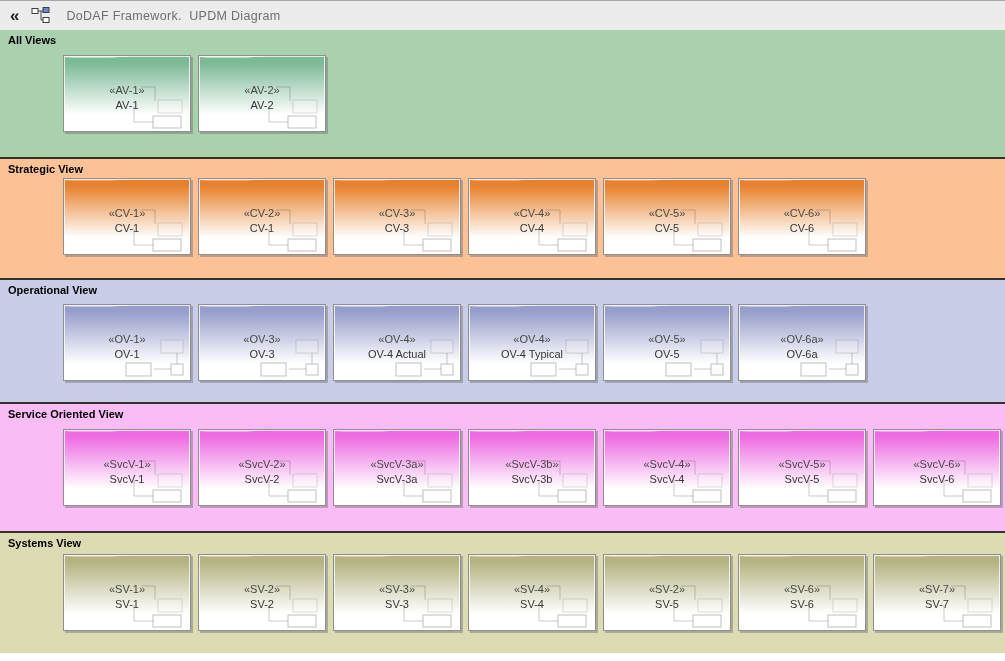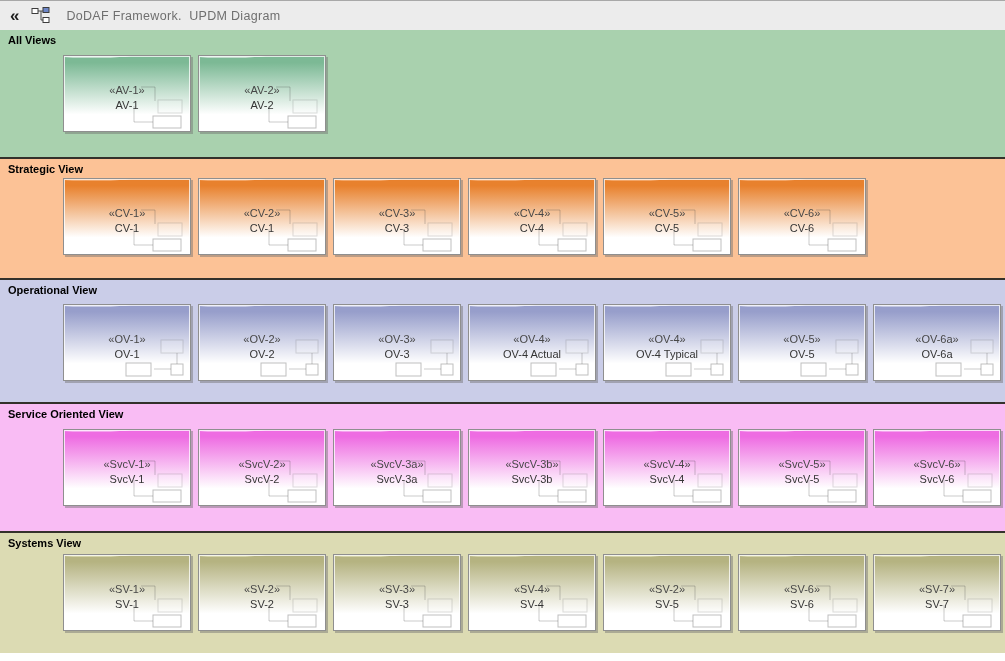--- a/index.html
+++ b/index.html
@@ -199,33 +199,20 @@
           </div>
           <div class="card" style="--top: #979ecb; --gloss: #c3c7e3;">
             <svg class="glyph" viewBox="0 0 126 75">
               <rect class="faint" x="97" y="35" width="22" height="13"></rect>
               <path d="M113,48 v11"></path>
               <rect x="107" y="59" width="12" height="11"></rect>
               <path d="M90,64 h17"></path>
               <rect x="62" y="58" width="25" height="13"></rect>
             </svg>
             <div class="card-text">
-              <span class="stereotype">«OV-2»</span>
-              <span class="name">OV-2</span>
-            </div>
-          </div>
-          <div class="card" style="--top: #979ecb; --gloss: #c3c7e3;">
-            <svg class="glyph" viewBox="0 0 126 75">
-              <rect class="faint" x="97" y="35" width="22" height="13"></rect>
-              <path d="M113,48 v11"></path>
-              <rect x="107" y="59" width="12" height="11"></rect>
-              <path d="M90,64 h17"></path>
-              <rect x="62" y="58" width="25" height="13"></rect>
-            </svg>
-            <div class="card-text">
               <span class="stereotype">«OV-3»</span>
               <span class="name">OV-3</span>
             </div>
           </div>
           <div class="card" style="--top: #979ecb; --gloss: #c3c7e3;">
             <svg class="glyph" viewBox="0 0 126 75">
               <rect class="faint" x="97" y="35" width="22" height="13"></rect>
               <path d="M113,48 v11"></path>
               <rect x="107" y="59" width="12" height="11"></rect>
               <path d="M90,64 h17"></path>

